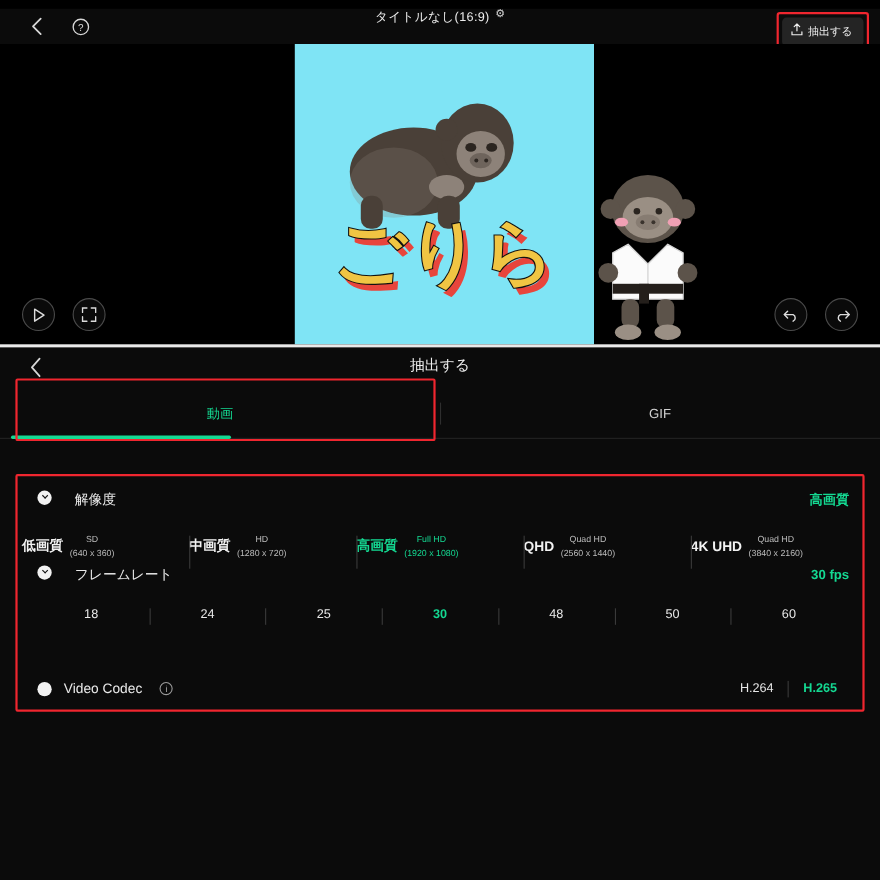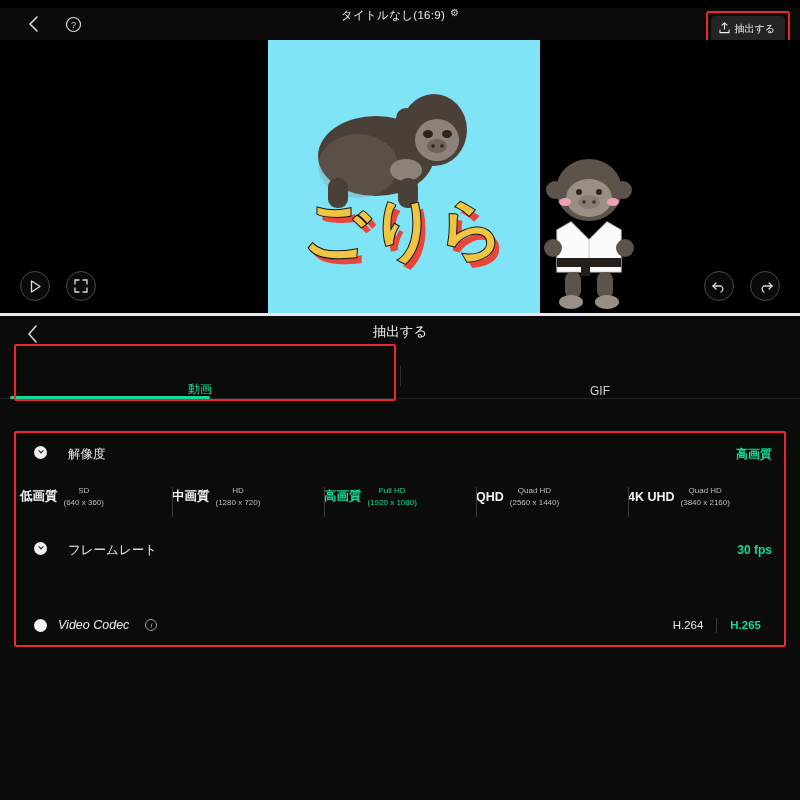--- a/index.html
+++ b/index.html
@@ -77,21 +77,21 @@
   .panel-title {
     position:absolute; left:0; right:0; top:7px;
     text-align:center; color:#efefef; font-size:13.5px;
   }
 
   
   .tabs-zone { position:relative; height:48px; }
   .tabs { display:flex; height:44px; }
   .tab {
     flex:1; position:relative;
-    display:flex; align-items:flex-end; justify-content:center;
+    display:flex; align-items:center; justify-content:center;
     color:#d2d2d2; font-size:12px; cursor:pointer;
   }
   .tab.active .tlbl { color:#14d992; }
   .tab + .tab::before {
     content:""; position:absolute; left:0; top:12px; width:1px; height:20px; background:#2e2e2e;
   }
   .lock {
     position:absolute; top:6px; left:50%; transform:translateX(-50%) translateX(-26px);
     width:9px; height:11px;
   }
@@ -148,21 +148,21 @@
   }
   .fps + .fps::before {
     content:""; position:absolute; left:0; top:0px; width:1px; height:15px; background:#3a3a3a;
   }
   .fps.sel { color:#14d992; font-weight:bold; }
 
   .codec-row {
     display:flex; align-items:center; justify-content:space-between;
     padding:0 26px 0 34px; height:26px; margin-top:48px;
   }
-  .codec-left { display:flex; align-items:center; gap:11px;font-style:italic; }
+  .codec-left { display:flex; align-items:center; gap:11px; }
   .codec-name { color:#eaeaea; font-size:12.5px; }
   .info-ic {
     width:12px; height:12px; border-radius:50%; border:1px solid #9a9a9a;
     color:#b4b4b4; font-size:8px; display:flex; align-items:center; justify-content:center;
     margin-left:5px; cursor:pointer;
   }
   .codec-opts { display:flex; align-items:center; gap:0; }
   .codec-opt { color:#e6e6e6; font-size:11.5px; padding:0 13px; cursor:pointer; }
   .codec-opt.sel { color:#14d992; font-weight:bold; }
   .codec-sep { width:1px; height:15px; background:#3a3a3a; }
@@ -351,29 +351,38 @@
           </span>
         </div>
         <div class="opt">
           <span class="o-main">4K UHD</span>
           <span class="o-sub">
             <span>Quad HD</span><br><span>(3840 x 2160)</span>
           </span>
         </div>
       </div>
 
-      <div class="sec-head" style="margin-top:28px;">
+      <div class="sec-head" style="">
         <div class="sec-left">
           <span class="bullet">
               <i></i>
             </span>
           <span class="sec-name">フレームレート</span>
         </div>
         <span class="sec-val">30 fps</span>
       </div>
+      <div class="fps-row">
+        <div class="fps">18</div>
+        <div class="fps">24</div>
+        <div class="fps">25</div>
+        <div class="fps sel">30</div>
+        <div class="fps">48</div>
+        <div class="fps">50</div>
+        <div class="fps">60</div>
+      </div>
 
       <div class="codec-row">
         <div class="codec-left">
           <span class="bullet solid"></span>
           <span class="codec-name">Video Codec</span>
           <span class="info-ic">i</span>
         </div>
         <div class="codec-opts">
           <span class="codec-opt">H.264</span>
           <span class="codec-sep"></span>

